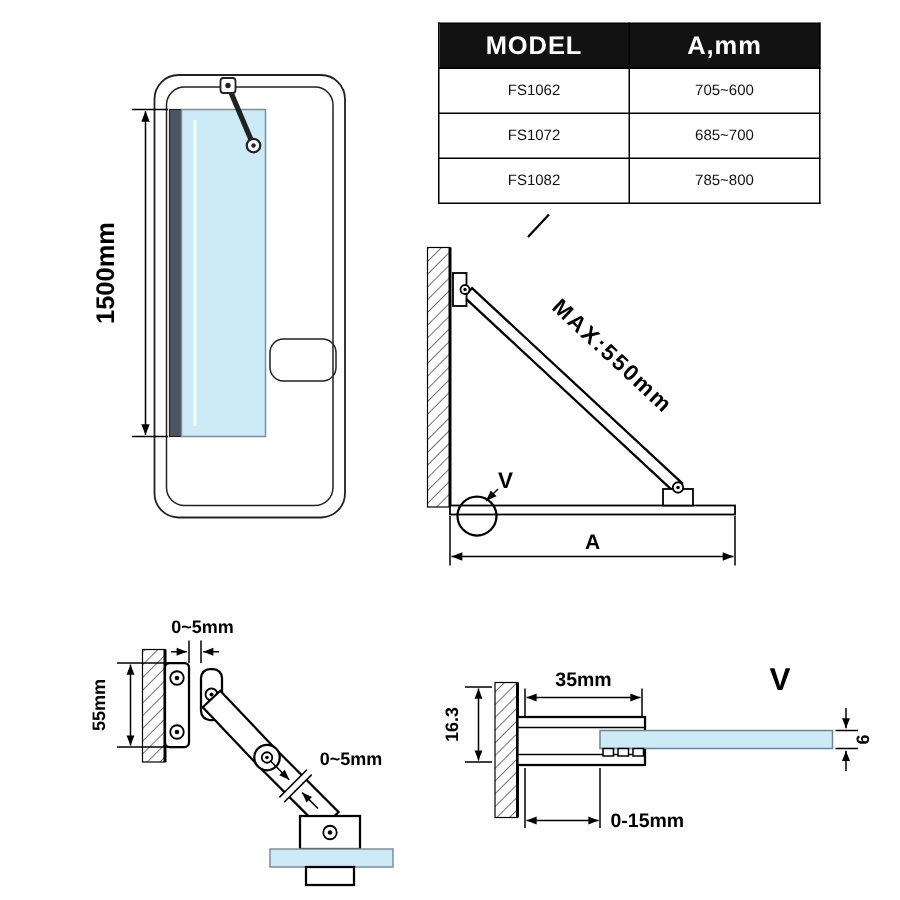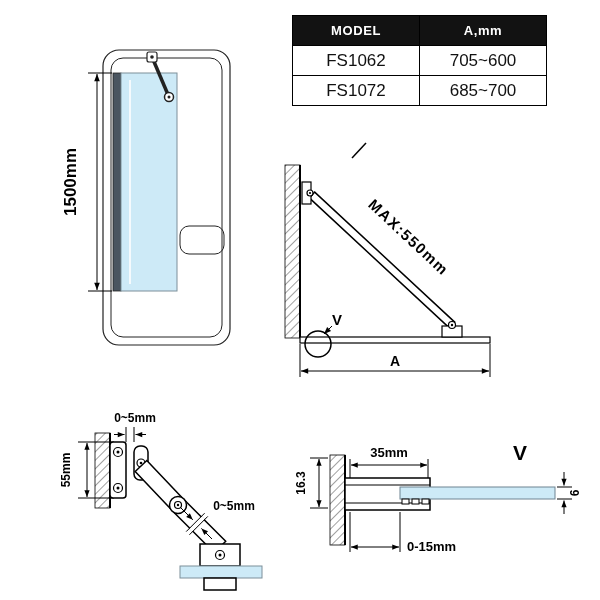--- a/index.html
+++ b/index.html
@@ -10,22 +10,22 @@
   .sheet svg { position:absolute; overflow:visible; }
   svg text { font-family:"Liberation Sans","DejaVu Sans",sans-serif; fill:#000; }
   .dim-text { font-weight:bold; }
   .glass-fill { fill:var(--glass,#cdeaf7); }
 
   .model-table { position:absolute; left:292px; top:15px; border-collapse:collapse; background:#fff; }
   .model-table th, .model-table td {
     border:1px solid #000; width:118px; height:29px; text-align:center;
     vertical-align:middle; font-size:13px; padding:0 4px;
   }
-  .model-table th { background:var(--header-bg,#111); color:#fff; font-weight:bold; letter-spacing:.6px; font-size:13px; }
-  .model-table td { font-size:17px; color:#111; }
+  .model-table th { background:var(--header-bg,#111); color:#fff; font-weight:bold; letter-spacing:.6px; font-size:17px; }
+  .model-table td { font-size:10px; color:#111; }
 </style>
 </head>
 <body>
 
 <div class="sheet">
 
   <svg style="left:30px; top:8px;" width="235" height="400" viewBox="0 0 235 400">
     <defs>
       <marker id="aF" viewBox="0 0 10 10" refX="9.5" refY="5" markerWidth="11" markerHeight="8" markerUnits="userSpaceOnUse" orient="auto-start-reverse">
         <path d="M0.5,1.5 L9.5,5 L0.5,8.5 z" fill="#000"></path>
@@ -68,20 +68,24 @@
       </tr>
     </thead>
     <tbody>
       <tr>
         <td>FS1062</td>
         <td>705~600</td>
       </tr>
       <tr>
         <td>FS1072</td>
         <td>685~700</td>
+      </tr>
+      <tr>
+        <td>FS1082</td>
+        <td>785~800</td>
       </tr>
     </tbody>
   </table>
 
   <svg style="left:270px; top:138px;" width="330" height="265" viewBox="0 0 330 265">
     <defs>
       <marker id="aT" viewBox="0 0 10 10" refX="9.5" refY="5" markerWidth="11" markerHeight="8" markerUnits="userSpaceOnUse" orient="auto-start-reverse">
         <path d="M0.5,1.5 L9.5,5 L0.5,8.5 z" fill="#000"></path>
       </marker>
       <pattern id="hT" width="6" height="6" patternUnits="userSpaceOnUse" patternTransform="rotate(45)">

